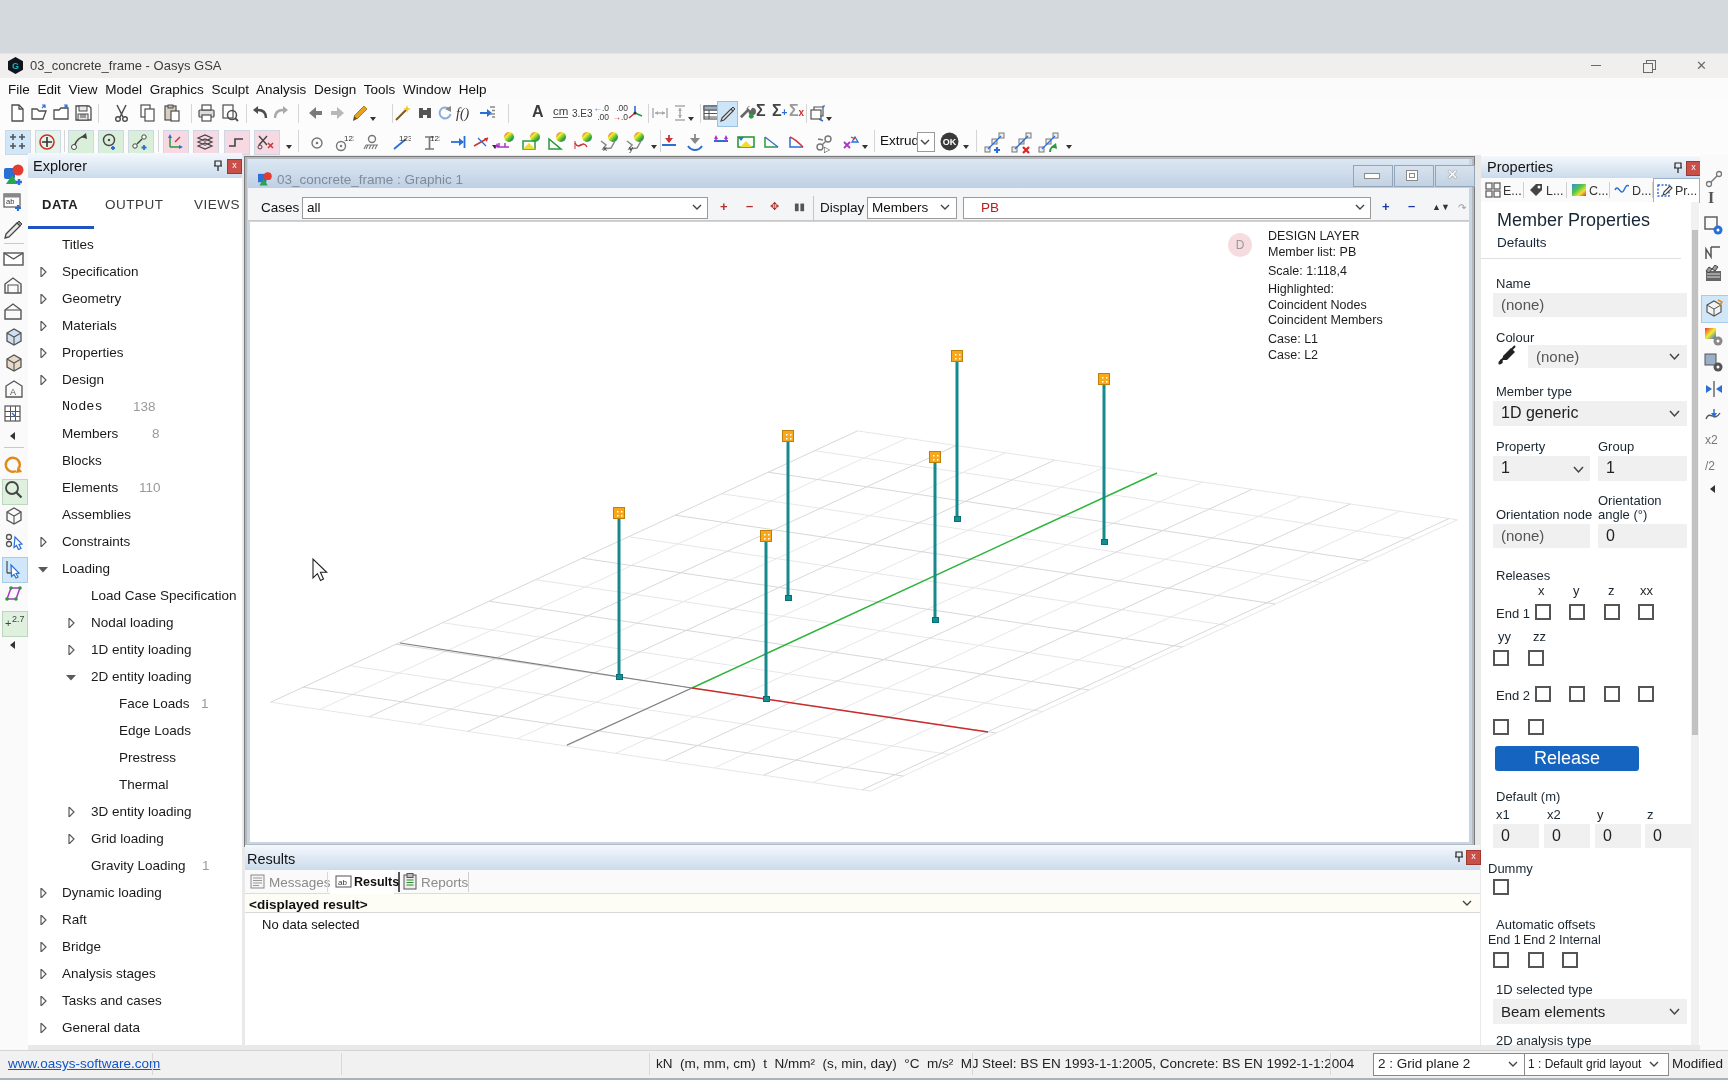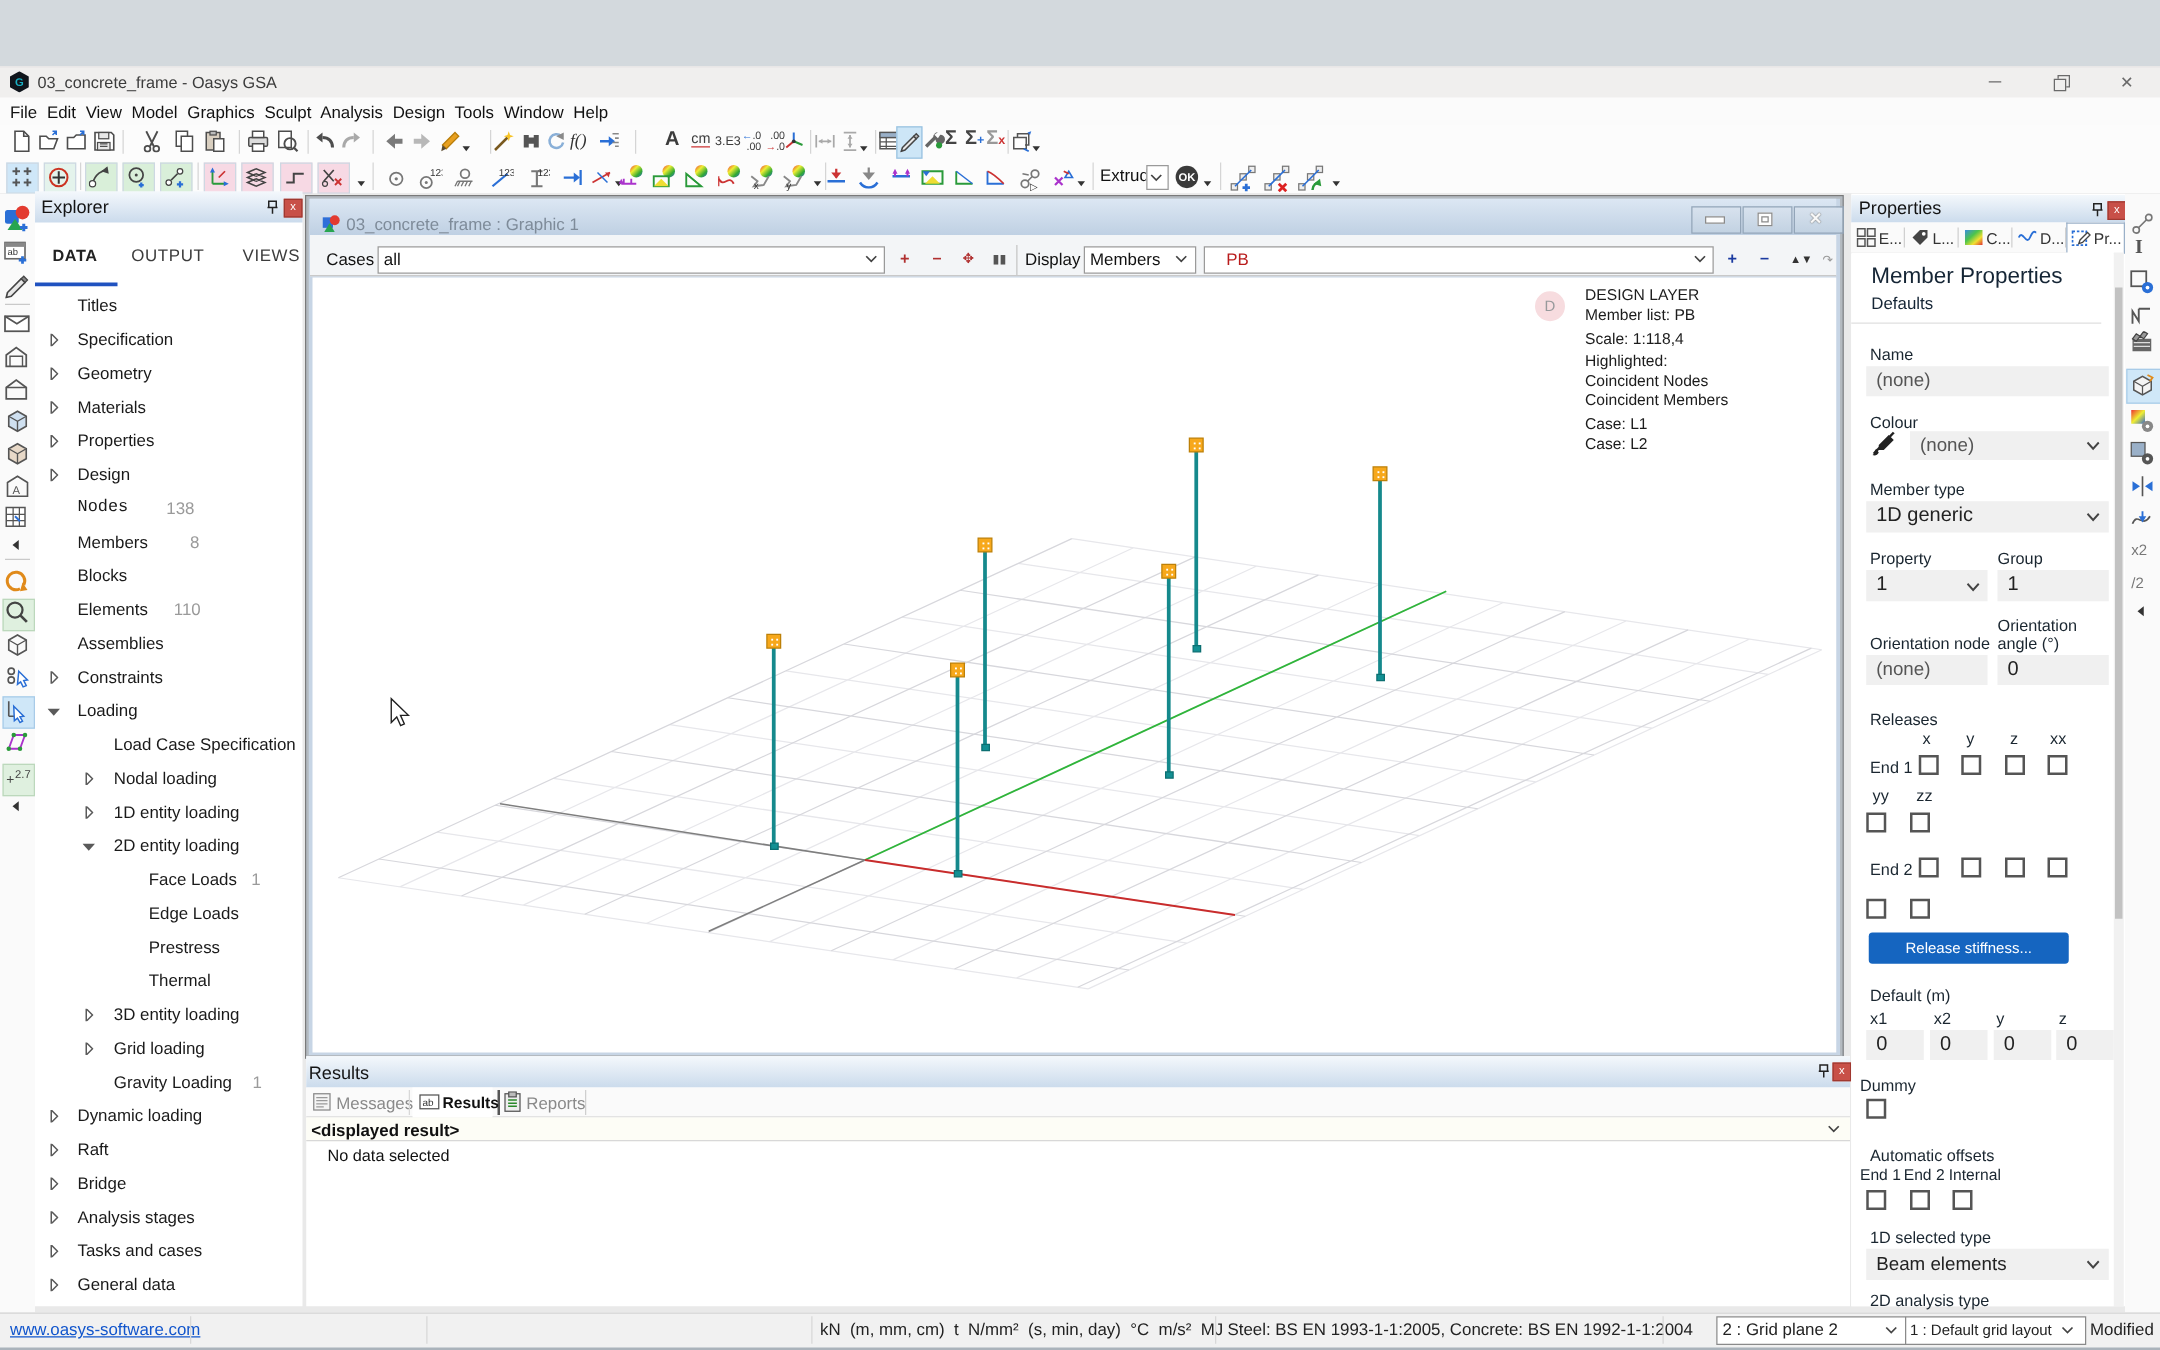--- a/index.html
+++ b/index.html
@@ -861,21 +861,21 @@
     <div class="lbl" style="left:52px;top:427px;font-size:13px;">zz</div>
     <div class="cb" style="left:12px;top:448px;"></div>
     <div class="cb" style="left:47px;top:448px;"></div>
     <div class="lbl" style="left:15px;top:486px;font-size:13px;">End 2</div>
     <div class="cb" style="left:54px;top:484px;"></div>
     <div class="cb" style="left:88px;top:484px;"></div>
     <div class="cb" style="left:123px;top:484px;"></div>
     <div class="cb" style="left:157px;top:484px;"></div>
     <div class="cb" style="left:12px;top:517px;"></div>
     <div class="cb" style="left:47px;top:517px;"></div>
-    <div class="ab" style="left:14px;top:544px;width:160px;height:25px;background:#1565c0;border-radius:3px;color:#fff;font-size:12px;text-align:center;line-height:25px;">Release stiffness...</div>
+    <div class="ab" style="left:14px;top:544px;width:144px;height:25px;background:#1565c0;border-radius:3px;color:#fff;font-size:18px;text-align:center;line-height:25px;">Release stiffness...</div>
     <div class="lbl" style="left:15px;top:587px;font-size:13px;">Default (m)</div>
     <div class="lbl" style="left:15px;top:605px;font-size:13px;">x1</div>
     <div class="lbl" style="left:66px;top:605px;font-size:13px;">x2</div>
     <div class="lbl" style="left:116px;top:605px;font-size:13px;">y</div>
     <div class="lbl" style="left:166px;top:605px;font-size:13px;">z</div>
     <div class="inp" style="left:12px;top:622px;width:46px;height:24px;"></div>
     <div class="ab" style="left:20px;top:625px;font-size:16px;color:#222;">0</div>
     <div class="inp" style="left:63px;top:622px;width:46px;height:24px;"></div>
     <div class="ab" style="left:71px;top:625px;font-size:16px;color:#222;">0</div>
     <div class="inp" style="left:114px;top:622px;width:46px;height:24px;"></div>

